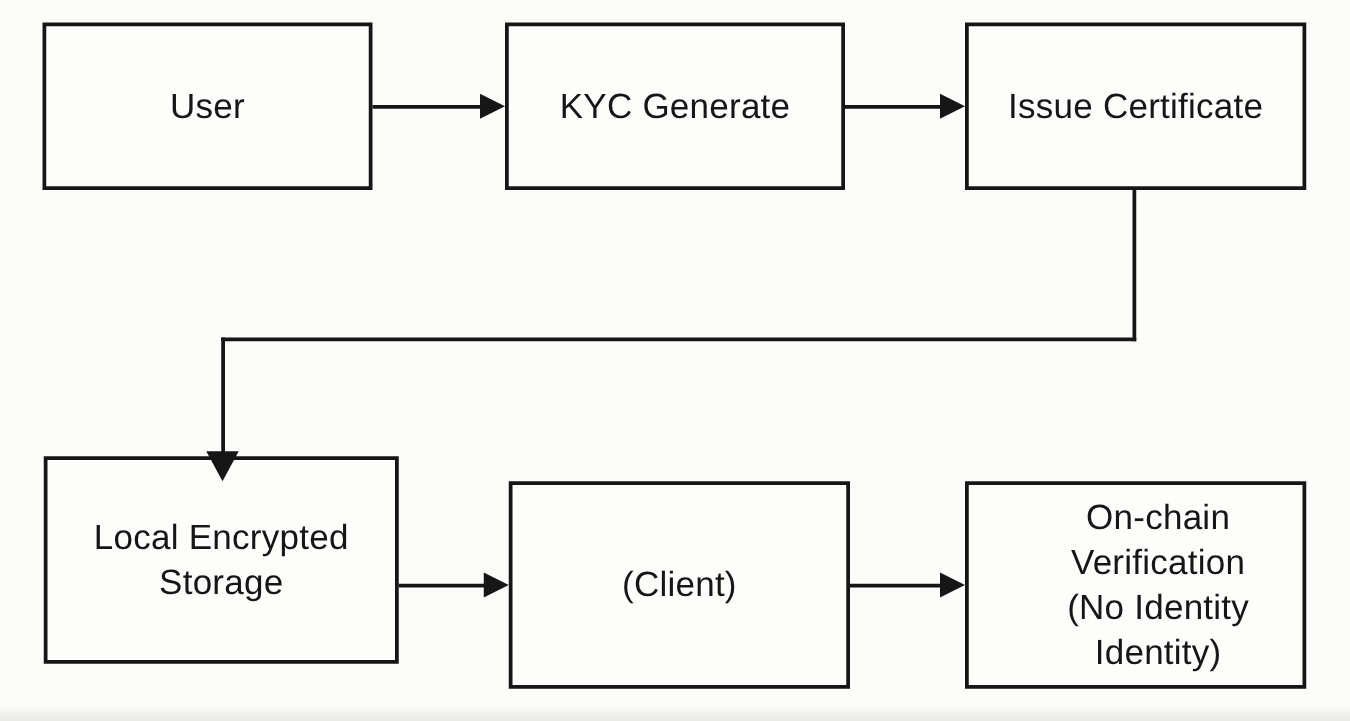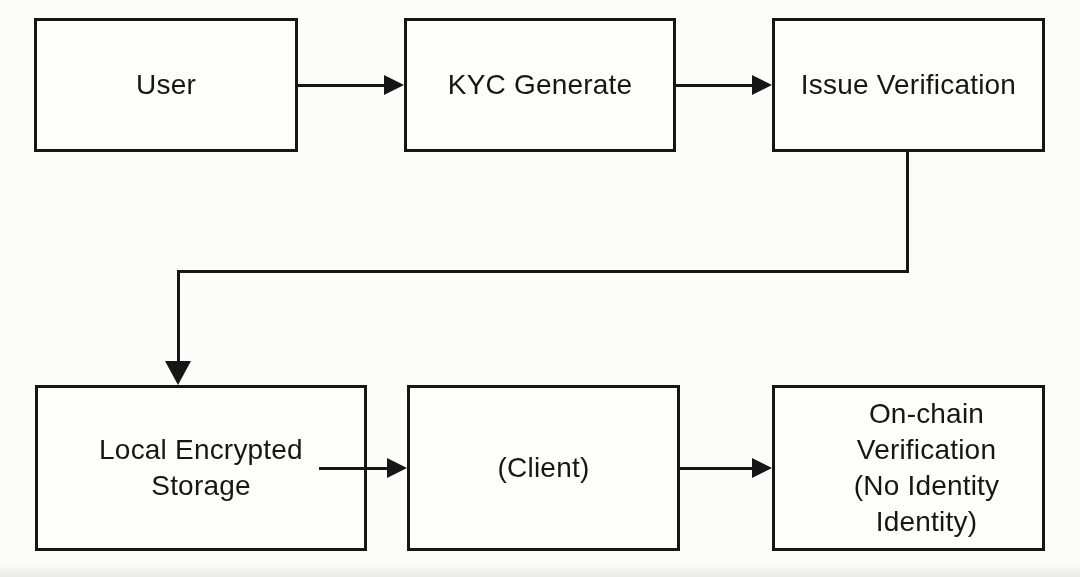--- a/index.html
+++ b/index.html
@@ -29,21 +29,21 @@
     color: #161616;
     font-size: 28px;
     line-height: 36px;
     letter-spacing: 0.2px;
   }
   
   #node-user     { left: 34px;  top: 18px;  width: 264px; height: 134px; align-items: center; }
   #node-kyc      { left: 404px; top: 18px;  width: 272px; height: 134px; }
   #node-issue    { left: 772px; top: 18px;  width: 273px; height: 134px; }
   
-  #node-local    { left: 35px;  top: 385px; width: 332px; height: 166px; text-align: center; }
+  #node-local    { left: 35px;  top: 365px; width: 284px; height: 166px; text-align: center; }
   #node-generate { left: 407px; top: 385px; width: 273px; height: 166px; }
   #node-onchain  { left: 772px; top: 385px; width: 273px; height: 166px; padding-left: 36px; }
 
   .line { position: absolute; background: #161616; }
   .head-right {
     position: absolute; width: 0; height: 0;
     border-top: 10px solid transparent;
     border-bottom: 10px solid transparent;
     border-left: 20px solid #161616;
   }
@@ -91,21 +91,21 @@
   </div>
 
   <div class="node" id="node-kyc">
     <div class="label">
         <div>KYC Generate</div>
       </div>
   </div>
 
   <div class="node" id="node-issue">
     <div class="label">
-        <div>Issue Verification</div>
+        <div>Issue Certificate</div>
       </div>
   </div>
 
   <div class="node" id="node-local">
     <div class="label">
         <div>Local Encrypted</div>
         <div>Storage</div>
       </div>
   </div>
 

